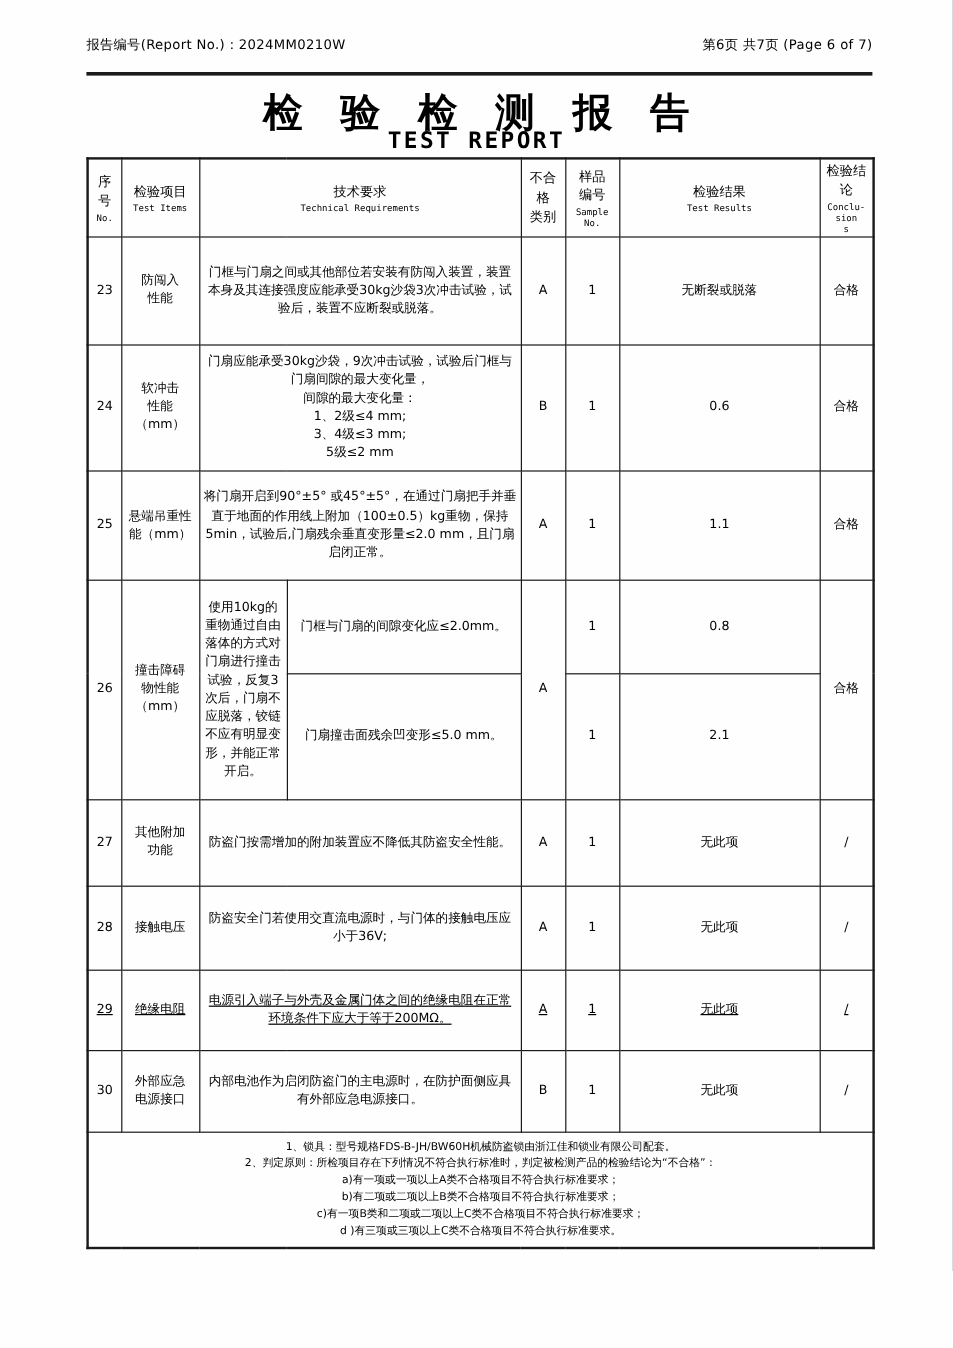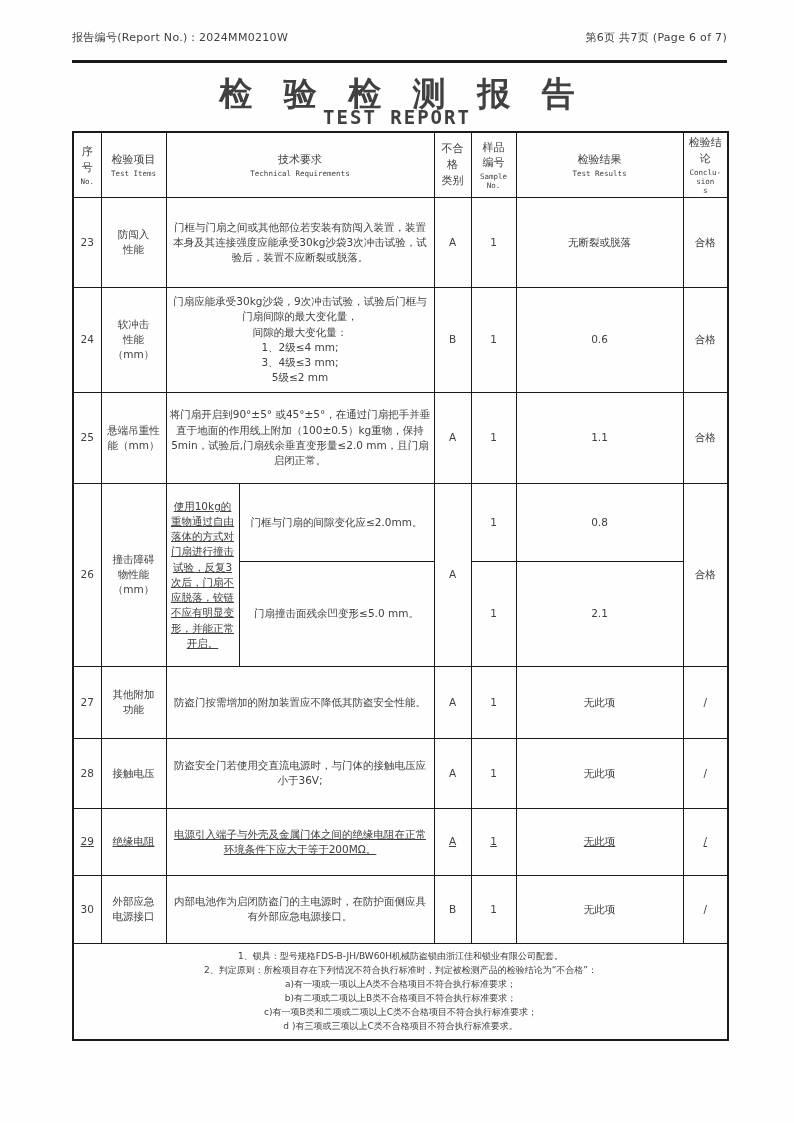--- a/index.html
+++ b/index.html
@@ -3,21 +3,21 @@
 <meta charset="utf-8">
 <style>
   * { margin:0; padding:0; box-sizing:border-box; }
   html,body { background:#9a9a9a; }
   .page {
     position:relative;
     width:794px; height:1123px;
     margin:0 auto;
     background:#fefefe;
     font-family:"DejaVu Sans", sans-serif;
-    color:#404040;
+    color:#000000;
     overflow:hidden;
   }
   
   .doc-header {
     position:absolute; left:72px; top:30px; width:655px;
     display:flex; justify-content:space-between; align-items:flex-end;
     font-size:11px; letter-spacing:.3px;
   }
   .header-rule {
     position:absolute; left:72px; top:60px; width:655px; height:3px;
@@ -46,21 +46,21 @@
     text-align:center;
     font-weight:normal;
     font-size:10.5px;
     line-height:1.45;
     padding:2px 3px;
     overflow:hidden;
   }
   th .h-zh { display:block; font-size:11px; }
   th .h-en { display:block; font-size:7.5px; font-family:"DejaVu Sans Mono", monospace; line-height:1.2; margin-top:1px; }
   .preline { white-space:pre-line; }
-  td.tech-left { text-align:left;text-decoration:underline; }
+  td.tech-left { text-align:left; }
   td.tech-sub-b { text-align:left; }
   tr.h-header { height:64px; }
   tr.h-r23 { height:90px; }
   tr.h-r24 { height:105px; }
   tr.h-r25 { height:91px; }
   tr.h-r26a { height:78px; }
   tr.h-r26b { height:105px; }
   tr.h-r27 { height:72px; }
   tr.h-r28 { height:70px;padding-left:33px; }
   tr.h-r29 { height:67px;text-decoration:underline; }

